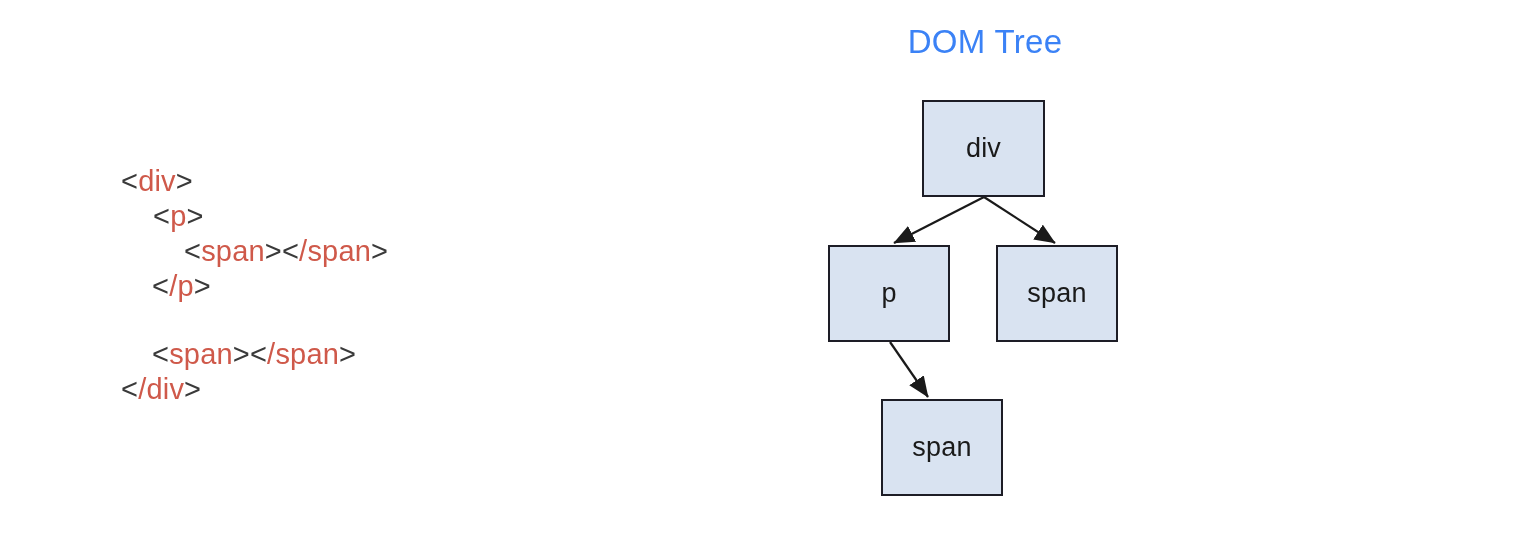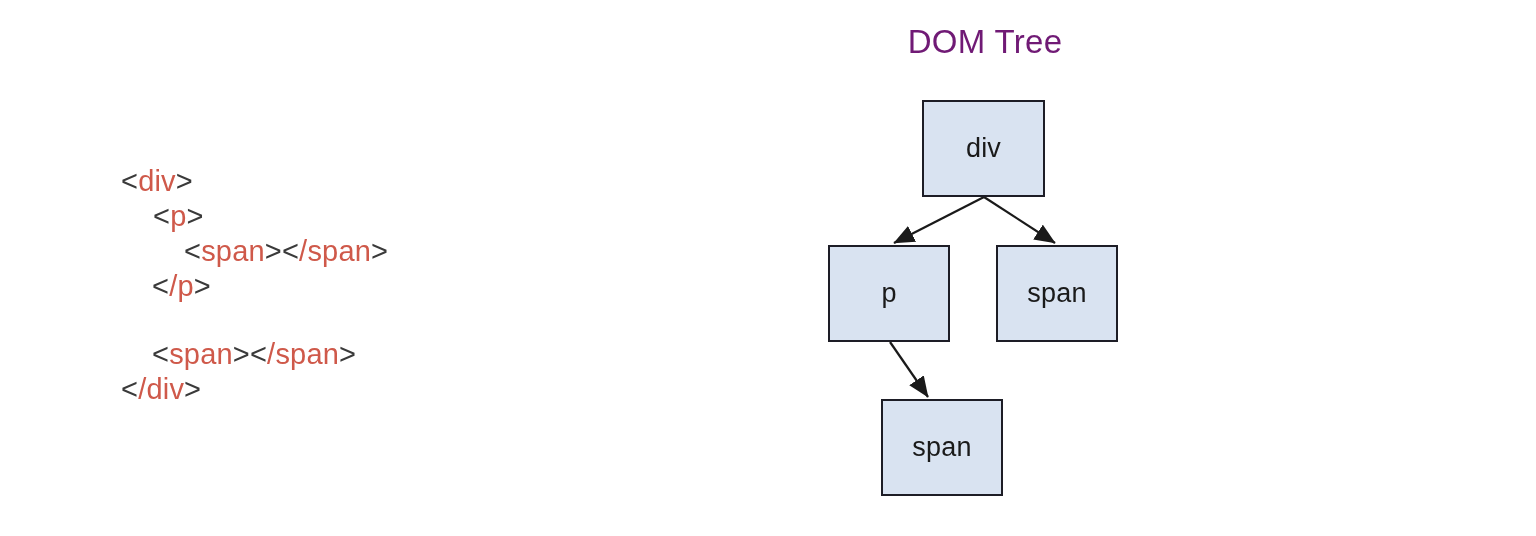--- a/index.html
+++ b/index.html
@@ -47,21 +47,21 @@
     height: 536px;
   }
   #tree-title {
     position: absolute;
     left: 0;
     top: 22px;
     width: 450px;
     text-align: center;
     font-size: 33px;
     line-height: 40px;
-    color: #701a75;
+    color: #3b82f6;
     letter-spacing: 0.3px;
   }
   .node-box {
     position: absolute;
     box-sizing: border-box;
     background: #d9e3f1;
     border: 2.5px solid #1d1d26;
     display: flex;
     align-items: center;
     justify-content: center;

